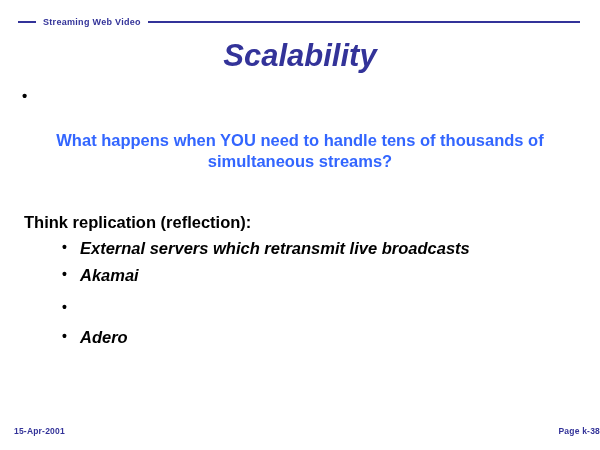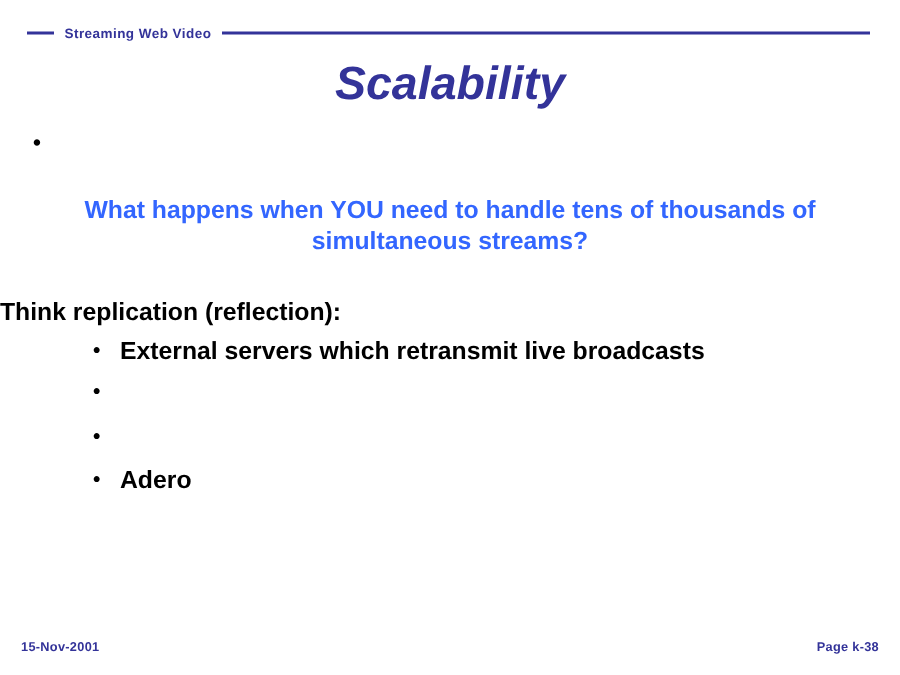--- a/index.html
+++ b/index.html
@@ -102,21 +102,22 @@
     color: #3366FF;
     line-height: 1.3;
     margin-top: 25px;
     padding: 0 52px;
   }
 
   .heading-l1 {
     font-size: 16.5px;
     font-weight: bold;
     color: #000000;
-    margin-top: 26px;
+    margin-top: 40px;
+    padding-left: 24px;
   }
 
   .sub-list {
     margin-top: 6px;
   }
   .bullet-l2 {
     display: flex;
     align-items: flex-start;
     font-size: 16.5px;
     font-weight: bold;
@@ -125,39 +126,40 @@
     padding-left: 62px;
     margin-bottom: 6px;
   }
   .bullet-l2 .dot {
     flex: none;
     width: 18px;
     font-size: 14px;
   }
   .bullet-l2 .txt {
     flex: 0 1 auto;
+    font-style: italic;
   }
 
   .sub-list.tight .bullet-l2 {
     margin-bottom: 11px;
   }
 
   
   .footer-date {
     position: absolute;
     left: 14px;
     bottom: 14px;
     font-size: 8.5px;
     font-weight: bold;
     color: #333399;
     letter-spacing: 0.2px;
   }
   .footer-page {
     position: absolute;
-    right: 14px;
+    right: 0;
     bottom: 14px;
     font-size: 8.5px;
     font-weight: bold;
     color: #333399;
     letter-spacing: 0.2px;
     margin-top: 20px;
   }
 </style>
 </head>
 <body>
@@ -184,28 +186,29 @@
     <div class="sub-list">
       <div class="bullet-l2">
         <span class="dot">•</span>
         <span class="txt">External servers which retransmit live broadcasts</span>
       </div>
     </div>
 
     <div class="sub-list tight">
       <div class="bullet-l2">
         <span class="dot">•</span>
+        <span class="txt">Akamai</span>
       </div>
       <div class="bullet-l2">
         <span class="dot">•</span>
       </div>
       <div class="bullet-l2">
         <span class="dot">•</span>
         <span class="txt">Adero</span>
       </div>
     </div>
 
   </div>
 
-  <div class="footer-date">15-Nov-2001</div>
+  <div class="footer-date">15-Apr-2001</div>
   <div class="footer-page">Page k-38</div>
 
 </div>
 
 </body></html>

